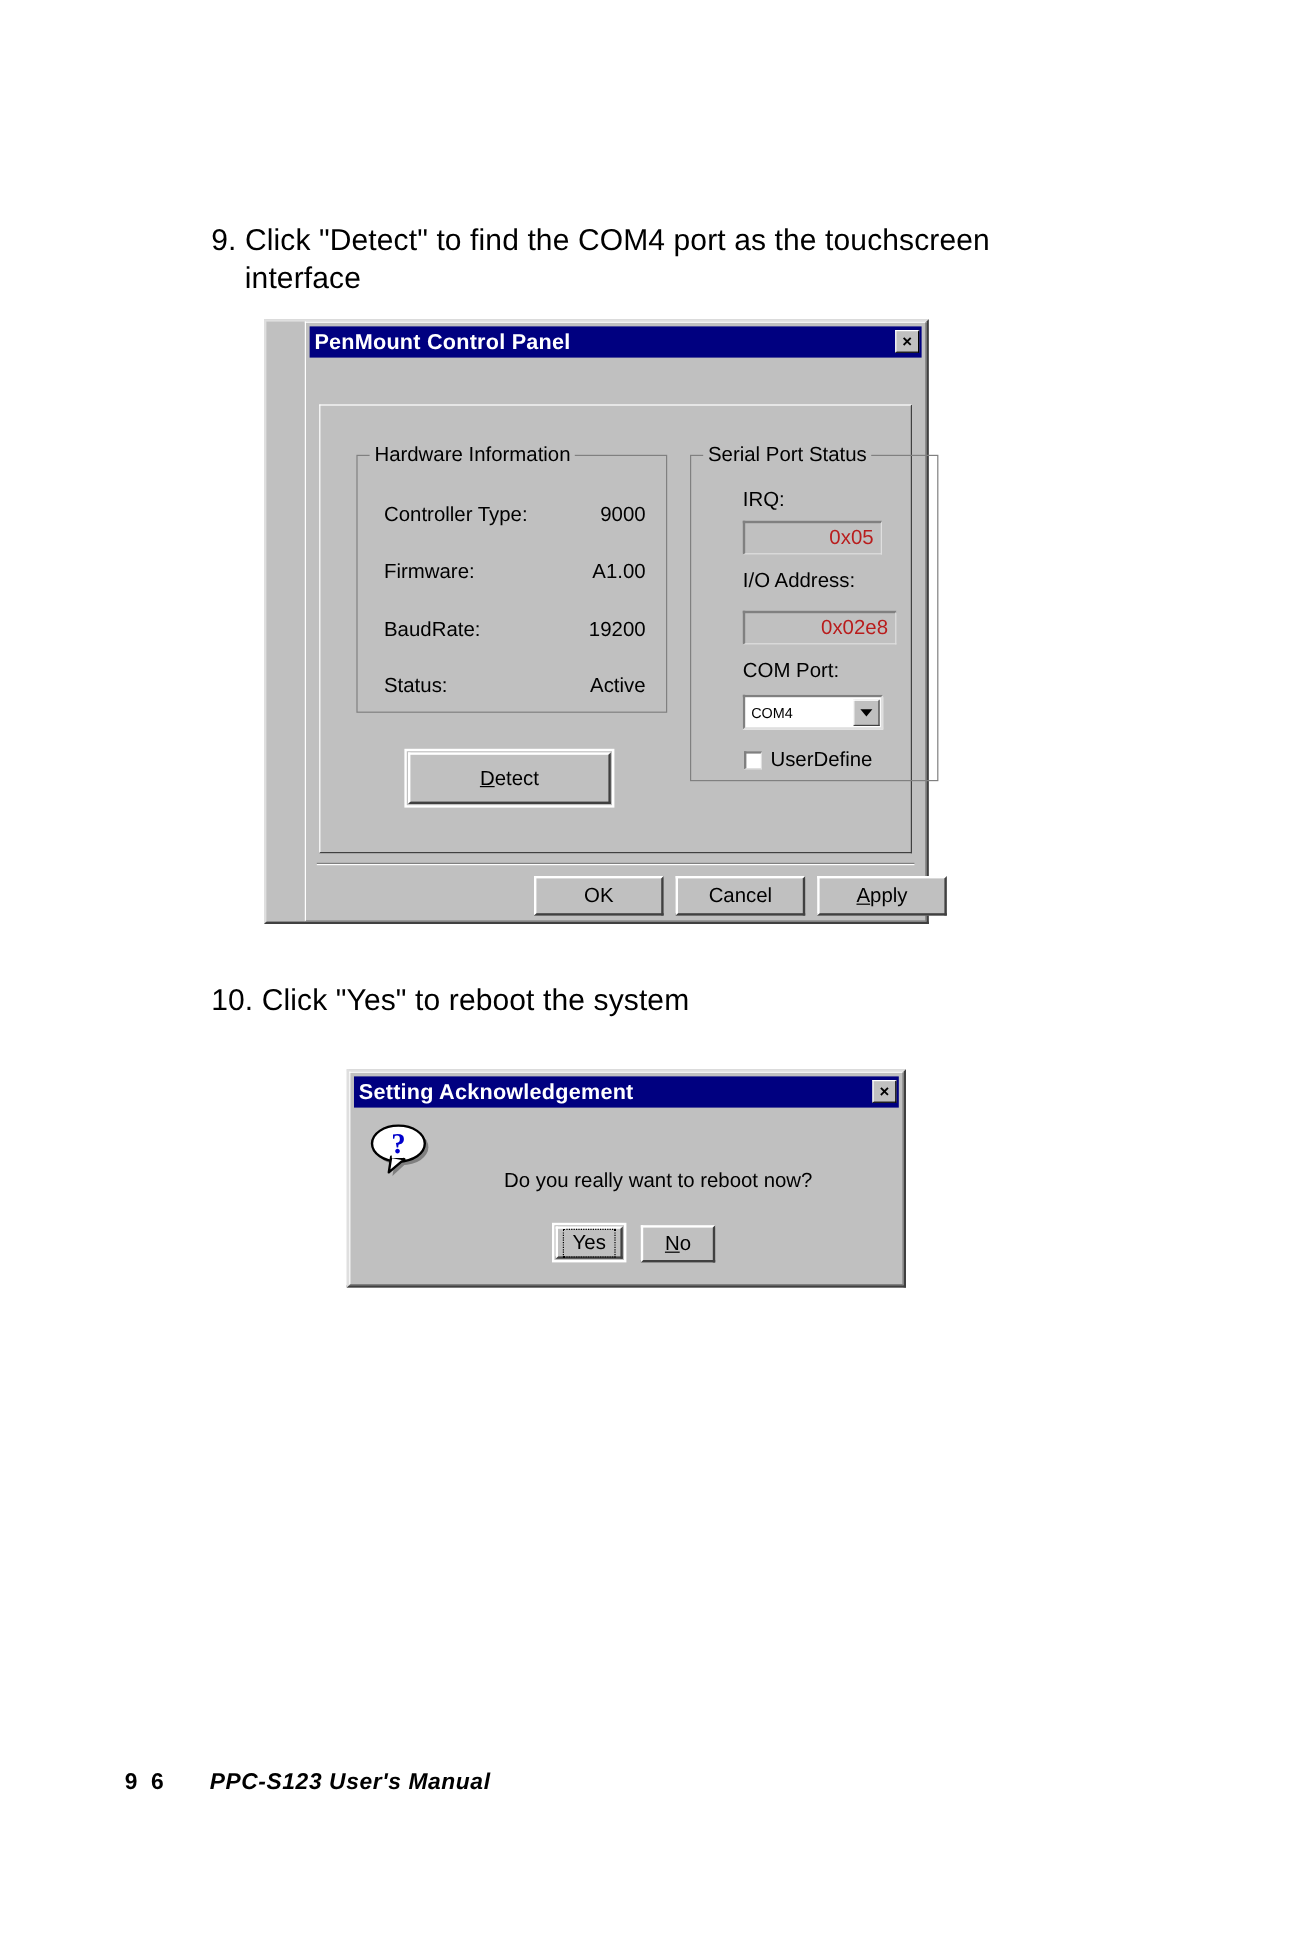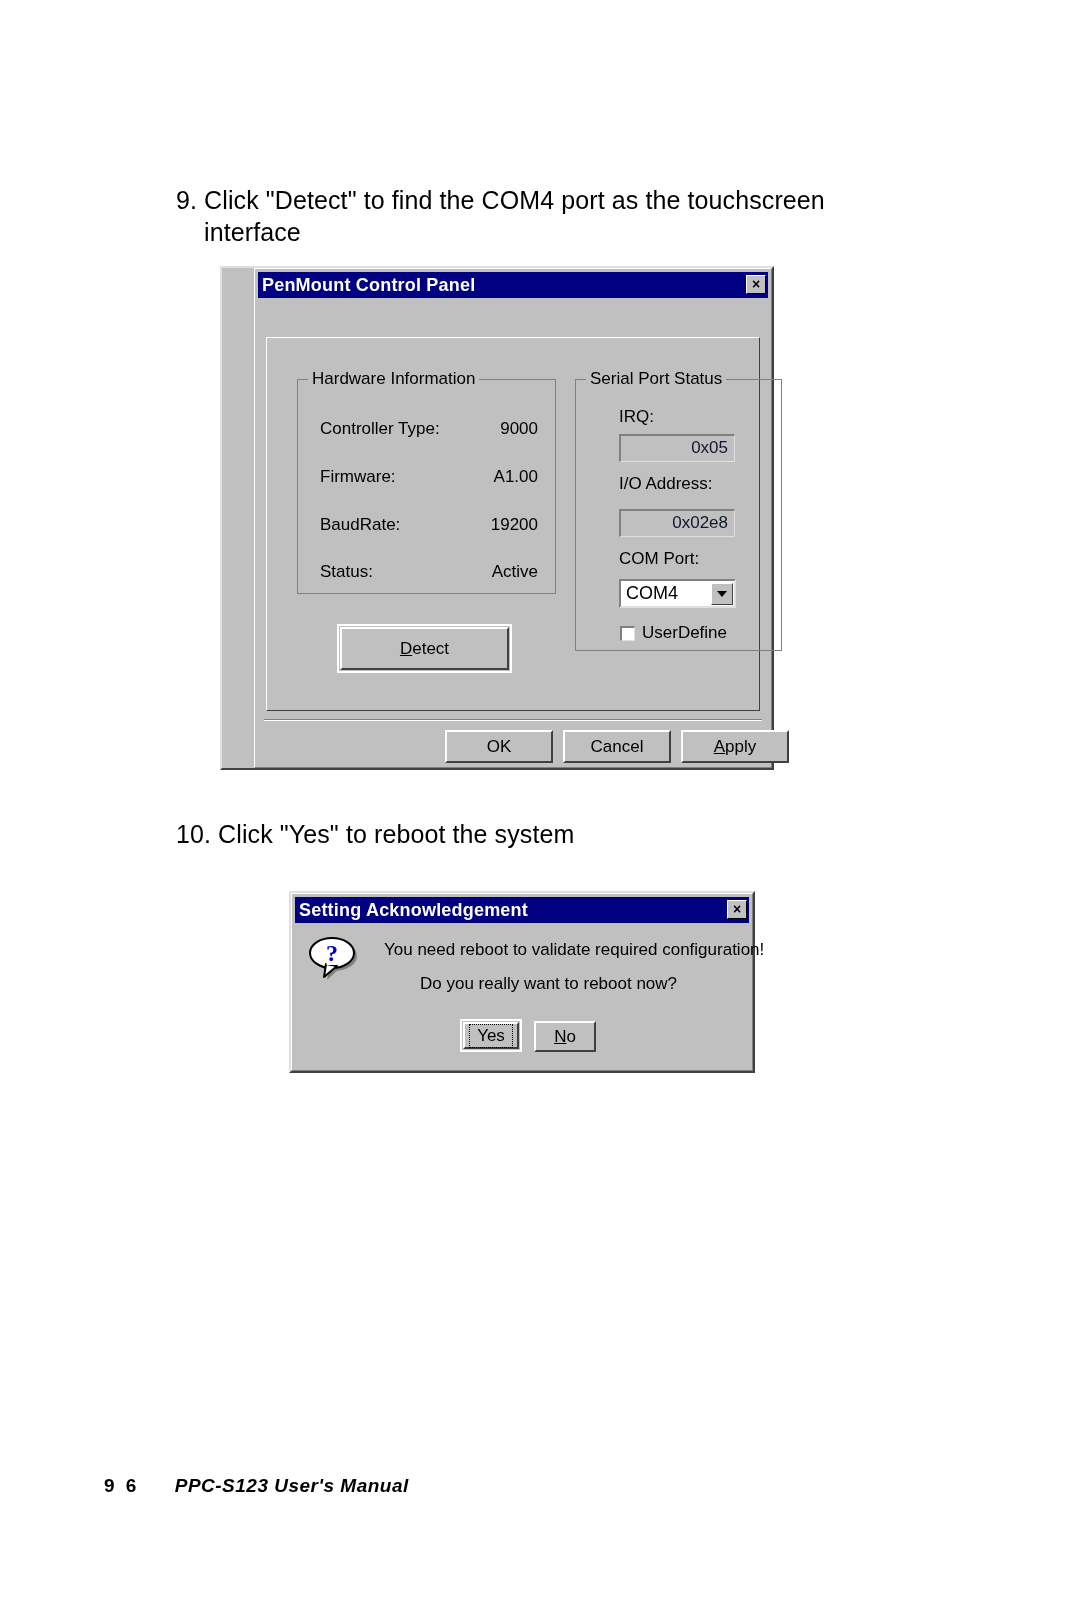--- a/index.html
+++ b/index.html
@@ -138,40 +138,40 @@
 
   
   .field {
     position:absolute;
     background:#c0c0c0;
     border-top:2px solid #808080;
     border-left:2px solid #808080;
     border-right:1px solid #dfdfdf;
     border-bottom:1px solid #dfdfdf;
     font-size:17px;
-    color:#0f172a;
+    color:#b91c1c;
     text-align:right;
     padding:2px 6px 0 0;
     line-height:20px;
   }
 
   
   .combo {
     position:absolute;
     background:#ffffff;
     border-top:2px solid #808080;
     border-left:2px solid #808080;
     border-right:2px solid #dfdfdf;
     border-bottom:2px solid #dfdfdf;
     display:flex;
     align-items:center;
     cursor:pointer;
   }
   .combo .ctext {
-    font-size:18px;
+    font-size:12px;
     padding-left:5px;
     flex:1;
     color:#000;
   }
   .combo .carrow {
     width:22px; height:22px;
     margin-right:1px;
     background:#c0c0c0;
     border-top:1px solid #ffffff;
     border-left:1px solid #ffffff;
@@ -299,21 +299,21 @@
 
     <div class="group" style="left:320px; top:110px; width:207px; height:272px;">
       <span class="gtitle">Serial Port Status</span>
 
       <span class="rlabel" style="left:43px; top:27px;">IRQ:</span>
       <div class="field" style="left:43px; top:54px; width:116px; height:28px;">
         <span>0x05</span>
       </div>
 
       <span class="rlabel" style="left:43px; top:94px;">I/O Address:</span>
-      <div class="field" style="left:43px; top:129px; width:116px; height:28px;">
+      <div class="field" style="left:43px; top:129px; width:128px; height:28px;">
         <span>0x02e8</span>
       </div>
 
       <span class="rlabel" style="left:43px; top:169px;">COM Port:</span>
       <div class="combo" style="left:43px; top:199px; width:117px; height:29px;">
         <span class="ctext">COM4</span>
         <span class="carrow">
             <i></i>
           </span>
       </div>
@@ -357,21 +357,20 @@
       <svg width="52" height="52" viewBox="0 0 52 52" aria-hidden="true">
         <ellipse cx="28" cy="24" rx="22" ry="15" fill="#808080"></ellipse>
         <path d="M22 36 L20 48 L32 37 Z" fill="#808080"></path>
         <ellipse cx="25" cy="21" rx="22" ry="15" fill="#ffffff" stroke="#000000" stroke-width="2"></ellipse>
         <path d="M19 32 L17 45 L30 34 Z" fill="#ffffff" stroke="#000000" stroke-width="2" stroke-linejoin="round"></path>
         <path d="M19.5 31.5 L29 31.5" stroke="#ffffff" stroke-width="3"></path>
         <text x="25" y="29" font-family="'Liberation Serif',serif" font-size="24" font-weight="bold" fill="#0000cc" text-anchor="middle">?</text>
       </svg>
     </div>
 
-    <span class="msgtext" style="left:92px; top:46px;">You need reboot to validate required configuration!</span>
     <span class="msgtext" style="left:128px; top:80px;">Do you really want to reboot now?</span>
 
     <div class="btn default" style="left:168px; top:125px; width:62px; height:33px;">
       <div class="inner">
         <span class="focusring">Yes</span>
       </div>
     </div>
     <div class="btn" style="left:242px; top:127px; width:62px; height:31px;">
       <span><u>N</u><span>o</span></span>
     </div>

